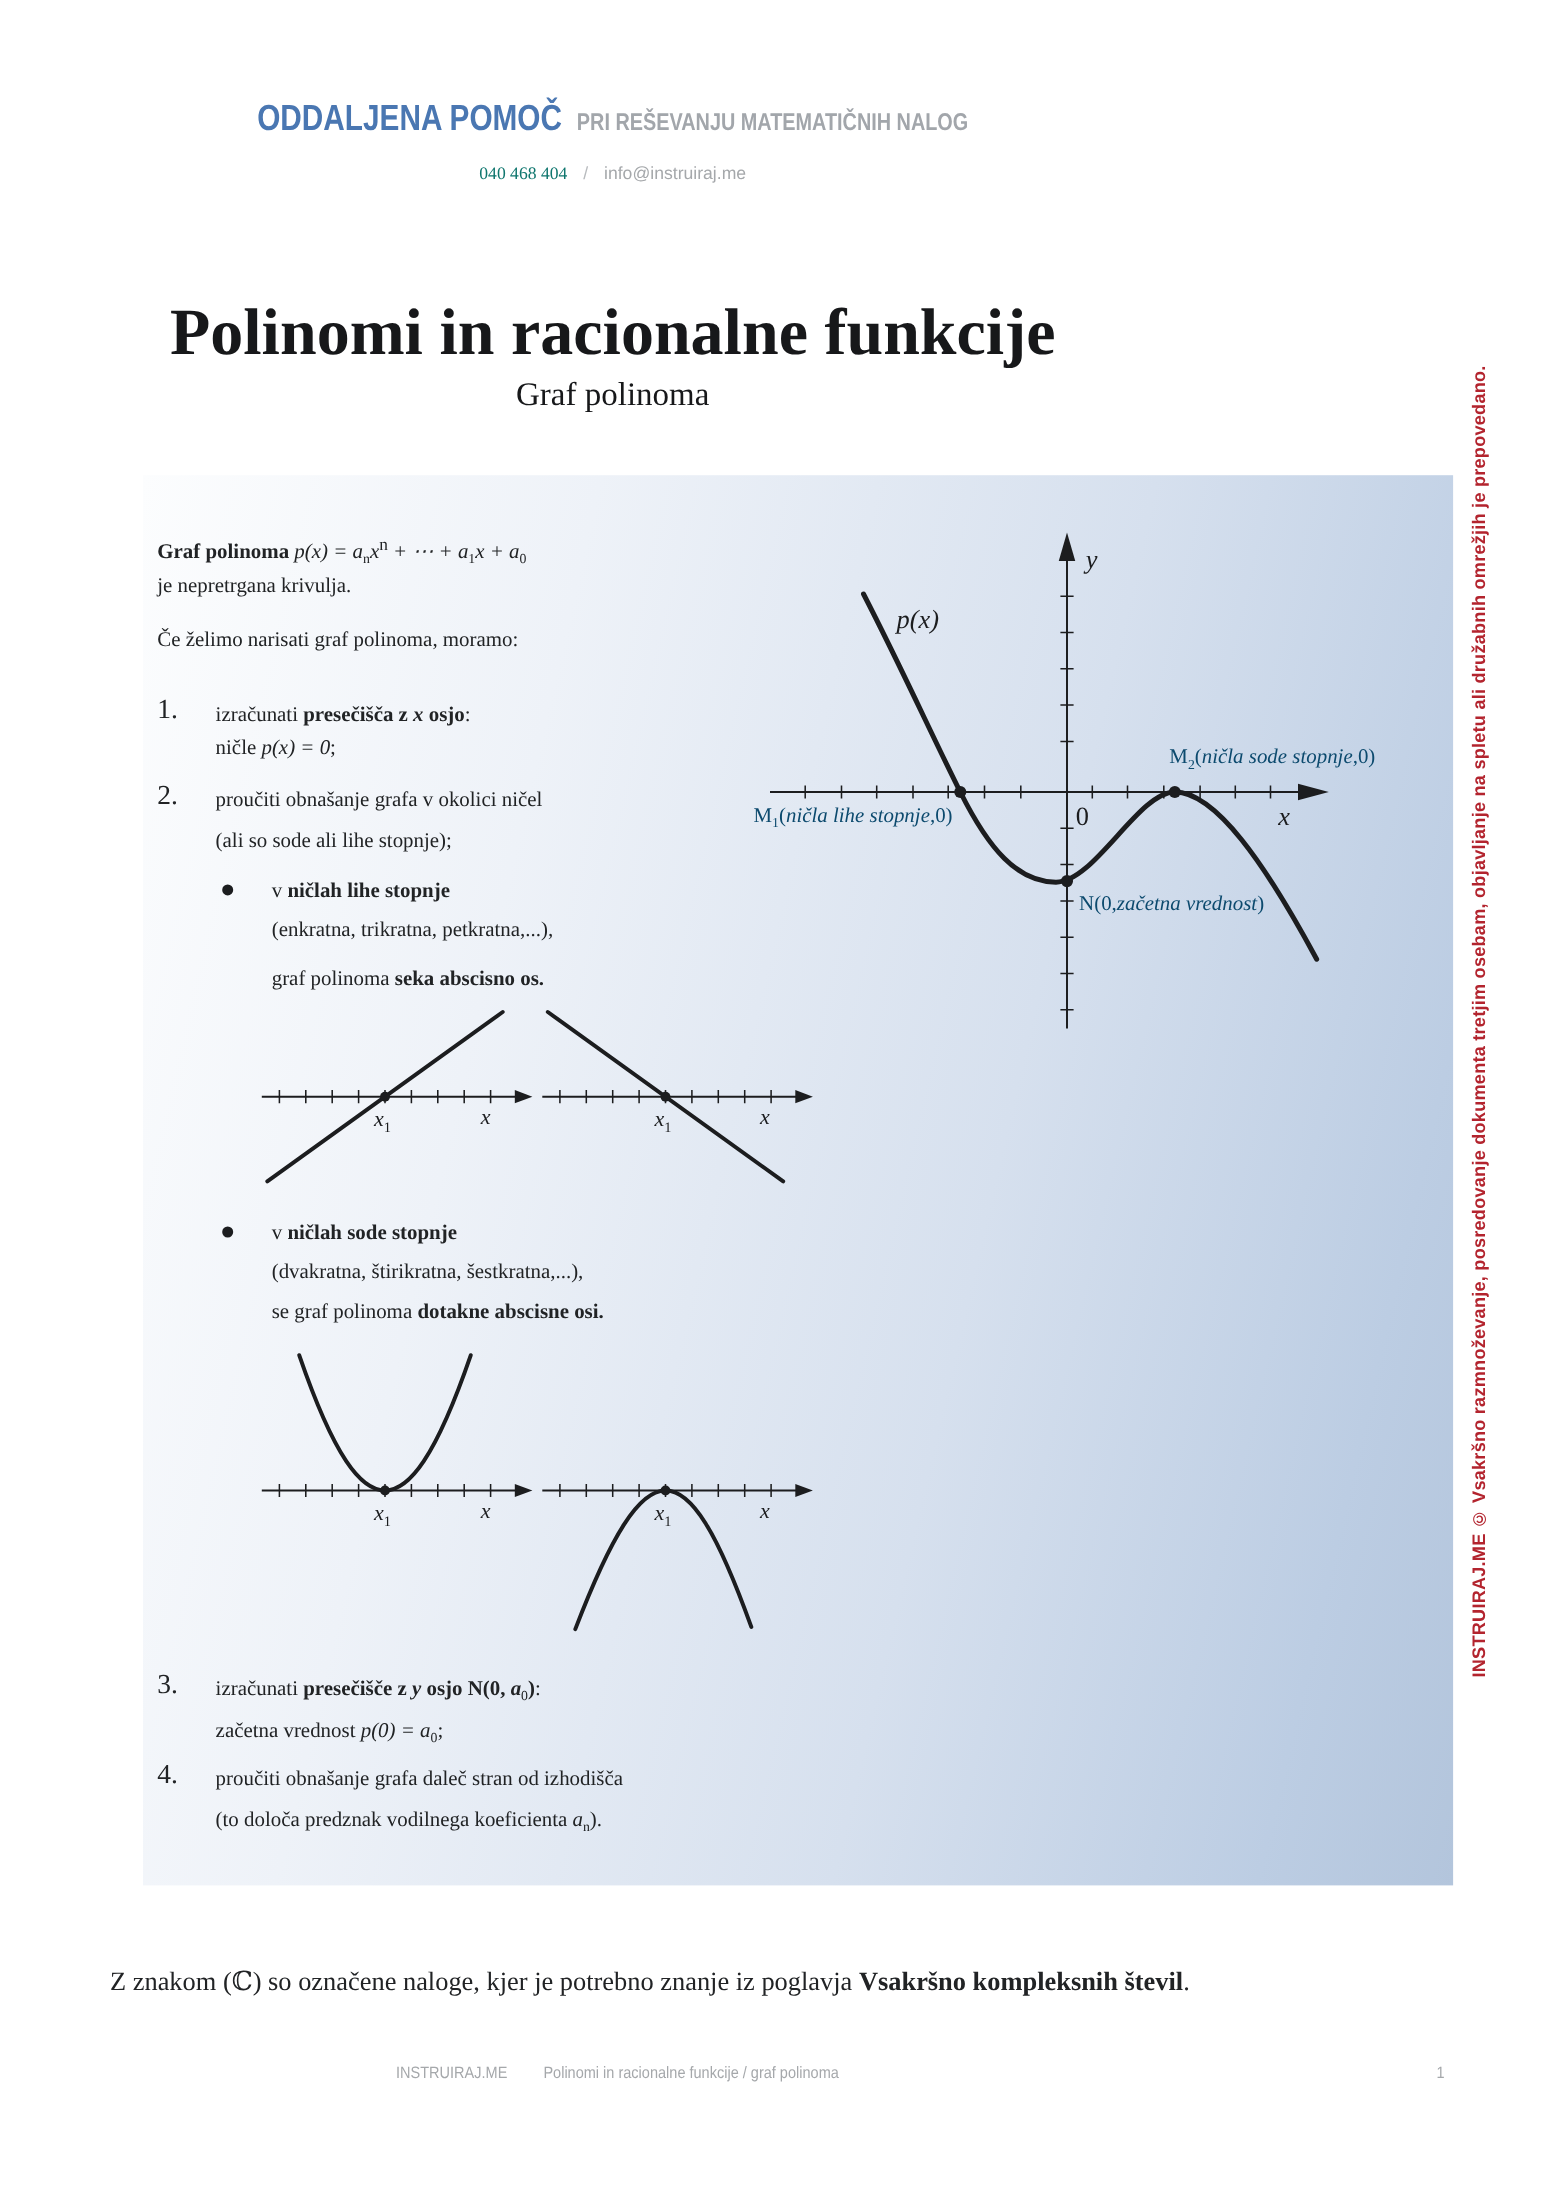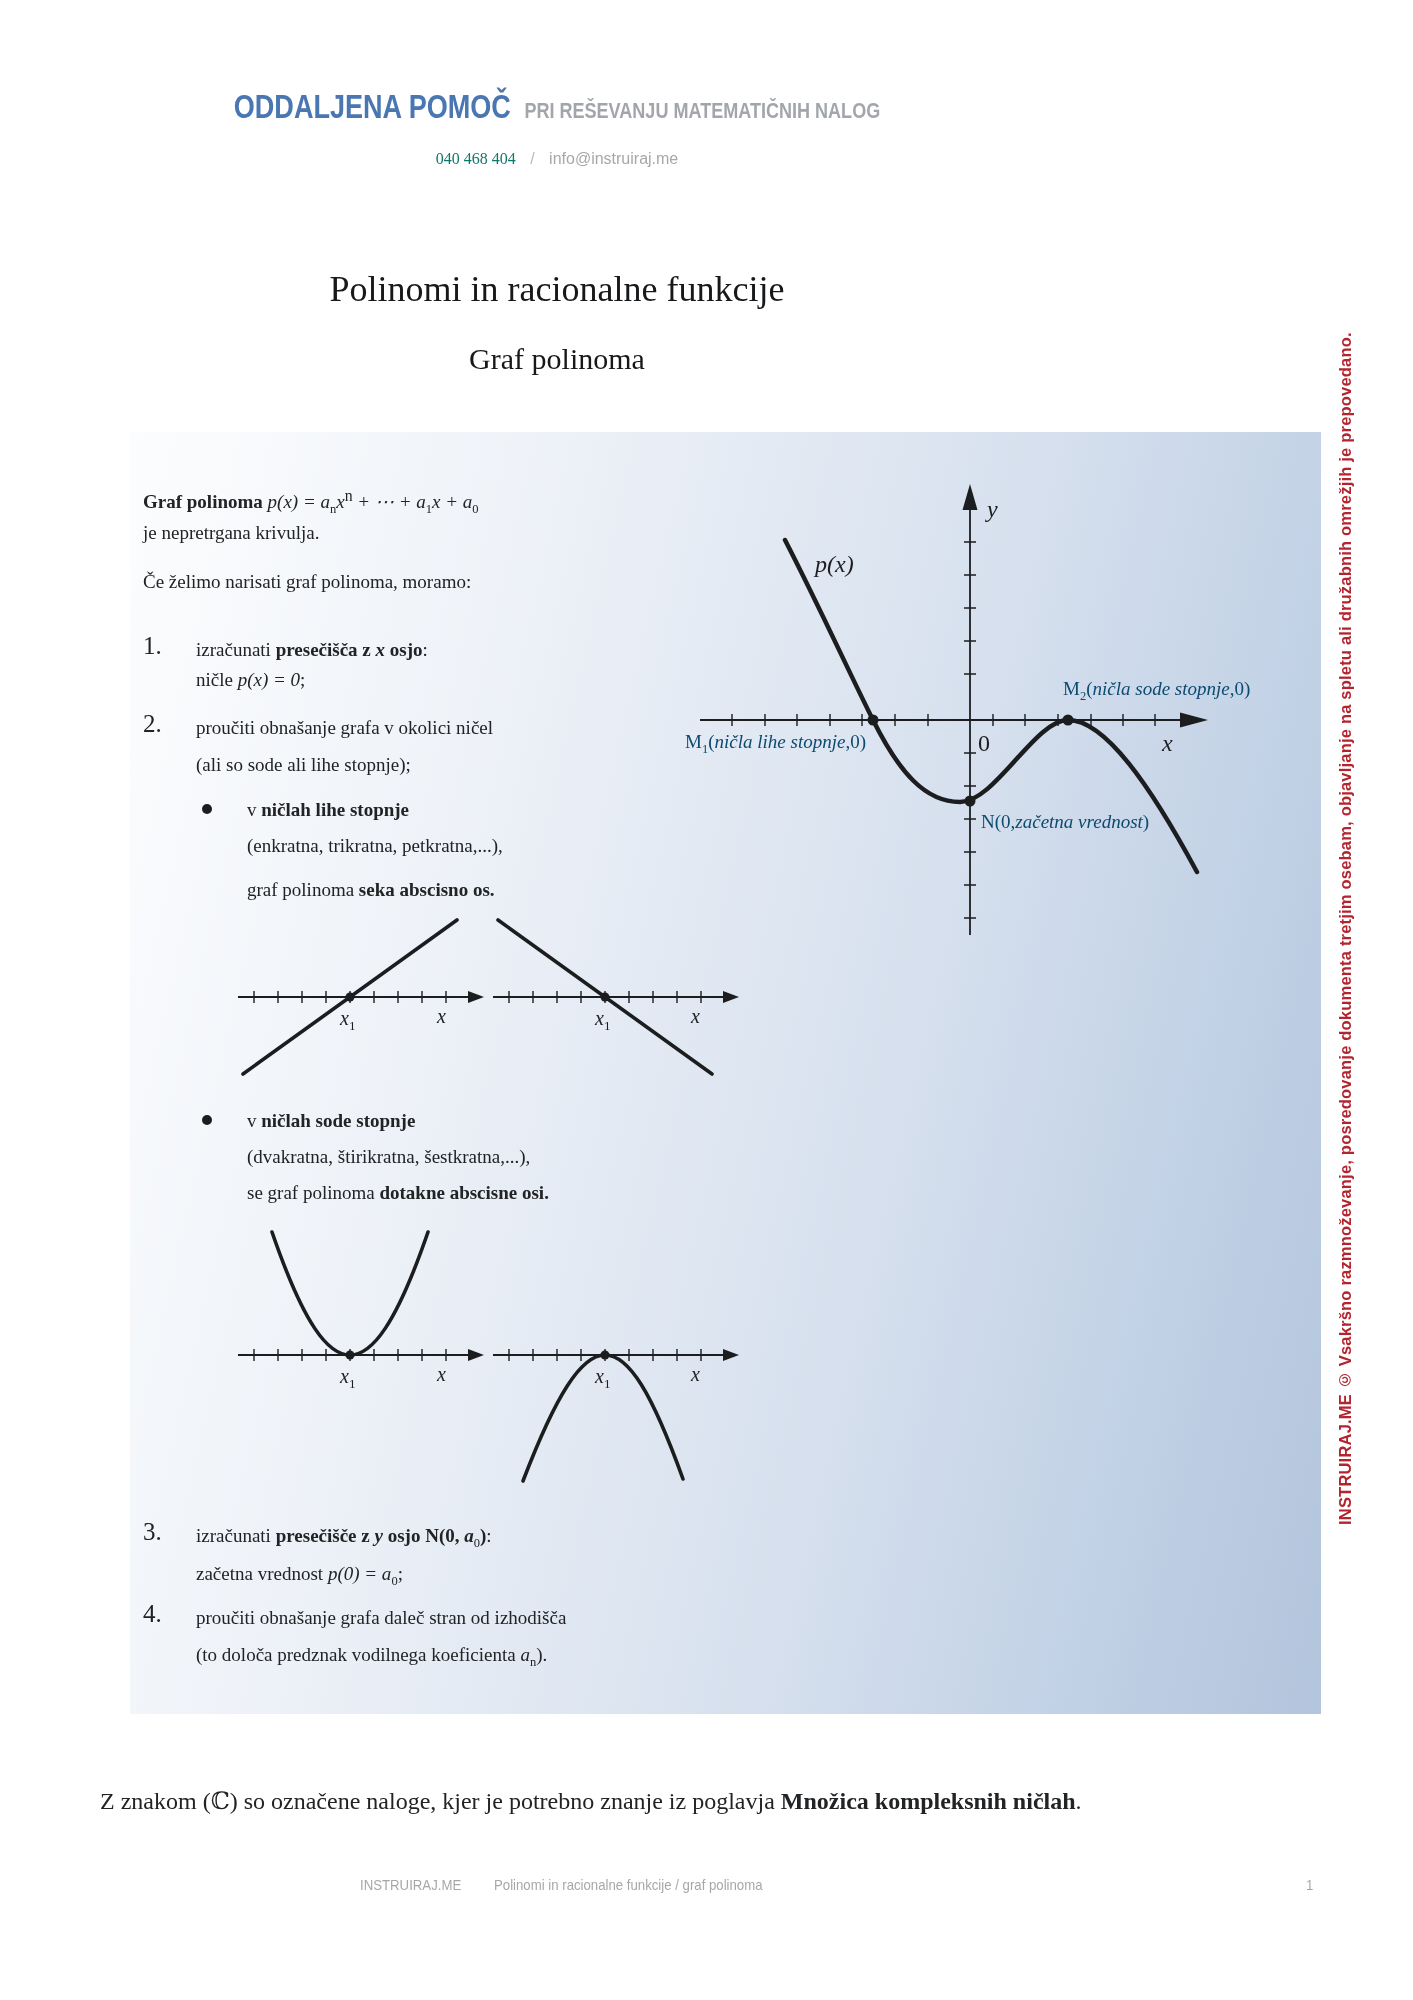--- a/index.html
+++ b/index.html
@@ -11,21 +11,21 @@
              transform:scaleX(0.82);font-family:"Liberation Sans",sans-serif;}
   .brand{font-size:33px;font-weight:700;color:#4a77b2;letter-spacing:0px;}
   .tagline{font-size:22px;font-weight:700;color:#a2a6ab;margin-left:12px;}
   .contactline{position:absolute;left:0;top:150px;width:1114px;text-align:center;
                font-family:"Liberation Sans",sans-serif;font-size:16px;color:#a5a8ab;}
   .phone{color:#0f766e;font-family:Liberation Serif, serif;}
   .sep{margin:0 10px;color:#b8bbbe;}
 
   
   .title{position:absolute;left:0;top:268px;width:1114px;margin:0;text-align:center;
-         font-weight:400;font-size:36px;color:#17181a;}
+         font-weight:700;font-size:60px;color:#17181a;}
   .subtitle{position:absolute;left:0;top:342px;width:1114px;margin:0;text-align:center;
             font-weight:400;font-size:30px;color:#17181a;}
 
   
   .box{position:absolute;left:130px;top:432px;width:1191px;height:1282px;
        background:linear-gradient(103deg,#fcfdfe 0%,#eef2f8 28%,#d6e0ee 62%,#bccde3 88%,#b3c5dc 100%);}
 
   
   .tl{position:absolute;font-size:19px;line-height:36px;white-space:nowrap;color:#212325;}
   .seg-b{font-weight:700;}
@@ -168,21 +168,21 @@
     </svg>
     <div class="mlabel" style="left:130px;top:71px;font-size:24px"><span class="seg-i">p(x)</span></div>
     <div class="axlab" style="left:302px;top:16px">y</div>
     <div class="axlab" style="left:477px;top:250px">x</div>
     <div class="olab" style="left:293px;top:250px">0</div>
     <div class="glabel" style="left:0px;top:251px;width:180px;text-align:right"><span class="seg-n">M</span><sub>1</sub><span class="seg-n">(</span><span class="seg-i">ničla lihe stopnje</span><span class="seg-n">,0)</span></div>
     <div class="glabel" style="left:378px;top:198px"><span class="seg-n">M</span><sub>2</sub><span class="seg-n">(</span><span class="seg-i">ničla sode stopnje</span><span class="seg-n">,0)</span></div>
     <div class="glabel" style="left:296px;top:331px"><span class="seg-n">N(0,</span><span class="seg-i">začetna vrednost</span><span class="seg-n">)</span></div>
   </div>
 
-  <div class="note"><span class="seg-n">Z znakom (ℂ) so označene naloge, kjer je potrebno znanje iz poglavja </span><span class="seg-b">Množica kompleksnih ničlah</span><span class="seg-n">.</span></div>
+  <div class="note"><span class="seg-n">Z znakom (ℂ) so označene naloge, kjer je potrebno znanje iz poglavja </span><span class="seg-b">Vsakršno kompleksnih števil</span><span class="seg-n">.</span></div>
 
   <footer>
     <span class="footer-item" style="left:360px">INSTRUIRAJ.ME</span>
     <span class="footer-item" style="left:494px">Polinomi in racionalne funkcije / graf polinoma</span>
     <span class="footer-item" style="left:1306px">1</span>
   </footer>
 
   <div class="copyright">INSTRUIRAJ.ME © Vsakršno razmnoževanje, posredovanje dokumenta tretjim osebam, objavljanje na spletu ali družabnih omrežjih je prepovedano.</div>
 
 </div>

